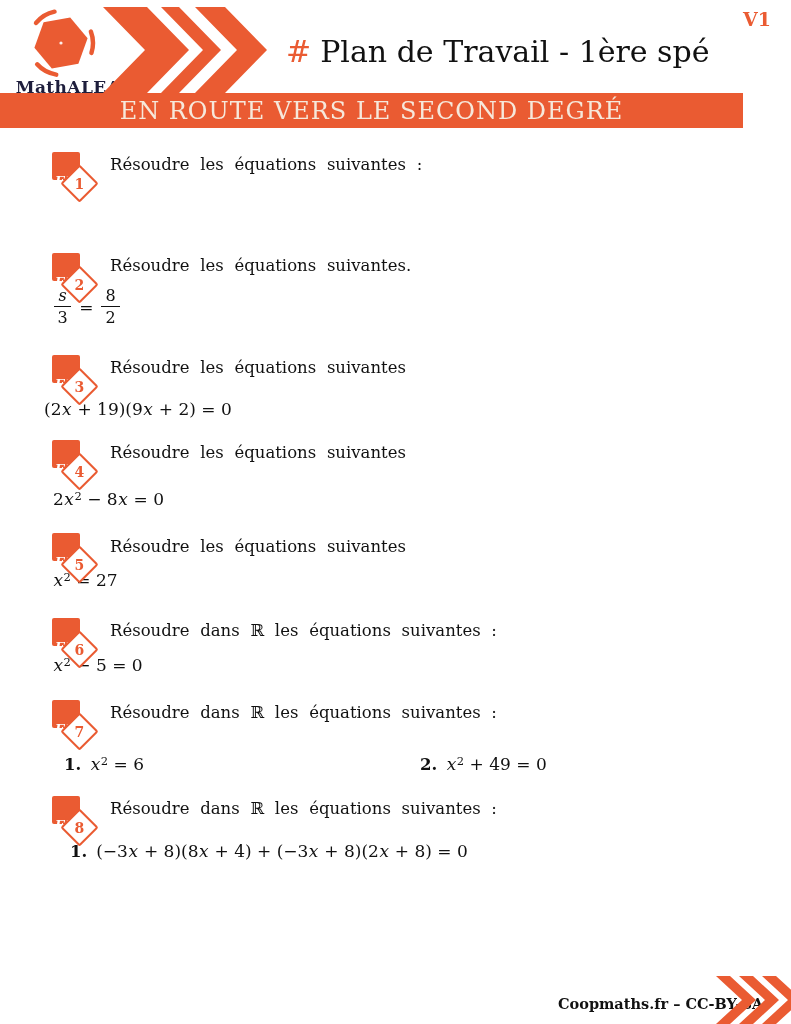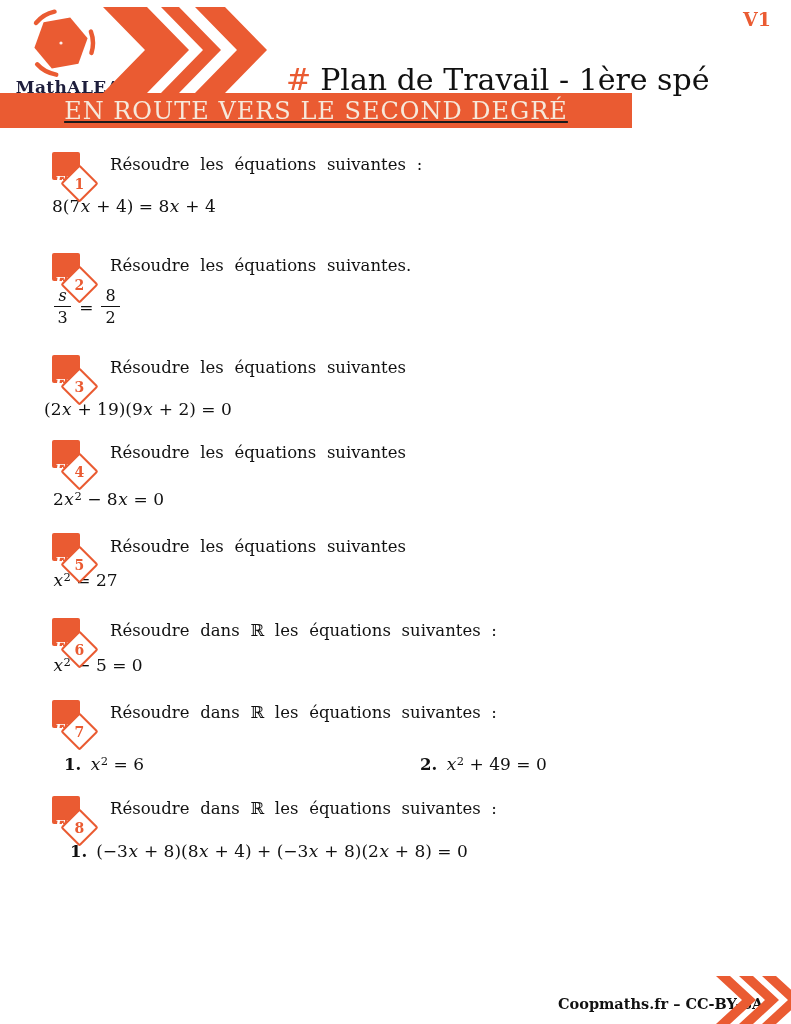--- a/index.html
+++ b/index.html
@@ -19,26 +19,26 @@
   
   .logo-svg{position:absolute;left:24px;top:6px;}
   .logo-word{
     position:absolute;left:14px;top:77px;width:108px;text-align:center;
     font-size:17px;font-weight:bold;color:var(--dark);letter-spacing:.4px;white-space:nowrap;
   }
   .hdr-chevrons{position:absolute;left:103px;top:7px;}
   .version{
     position:absolute;left:743px;top:8px;font-size:19px;font-weight:bold;color:var(--orange);
   }
-  .title{position:absolute;left:286px;top:34px;font-size:30px;white-space:nowrap;color:#111;margin-top:28px;}
+  .title{position:absolute;left:286px;top:34px;font-size:30px;white-space:nowrap;color:#111;}
   .title .hash{color:var(--orange);margin-right:9px;font-weight:normal;}
   .banner{
-    position:absolute;left:0;top:93px;width:632px;height:35px;background:var(--orange);
+    position:absolute;left:0;top:93px;width:743px;height:35px;background:var(--orange);
     display:flex;align-items:center;justify-content:center;
-    box-sizing:border-box;text-decoration:underline;
+    box-sizing:border-box;
   }
   .banner span{
     color:var(--banner_text);font-size:24px;letter-spacing:1px;white-space:nowrap;
   }
 
   
   .ex-badge{position:absolute;width:48px;height:54px;}
   .ex-sq{
     position:absolute;left:0;top:0;width:28px;height:28px;background:var(--orange);
     border-radius:2px;z-index:1;
@@ -103,21 +103,20 @@
 
   <div class="ex-badge" style="left:52px;top:152px">
     <span class="ex-sq">
         <span class="ex-sq-label">EX</span>
       </span>
     <span class="ex-diamond">
         <span class="ex-num">1</span>
       </span>
   </div>
   <div class="prompt" style="top:155px">Résoudre les équations suivantes :</div>
-  <div class="abs math" style="left:52px;top:196px">8(7<i>x</i> + 4) = 8<i>x</i> + 4</div>
 
   <div class="ex-badge" style="left:52px;top:253px">
     <span class="ex-sq">
         <span class="ex-sq-label">EX</span>
       </span>
     <span class="ex-diamond">
         <span class="ex-num">2</span>
       </span>
   </div>
   <div class="prompt" style="top:256px">Résoudre les équations suivantes.</div>

